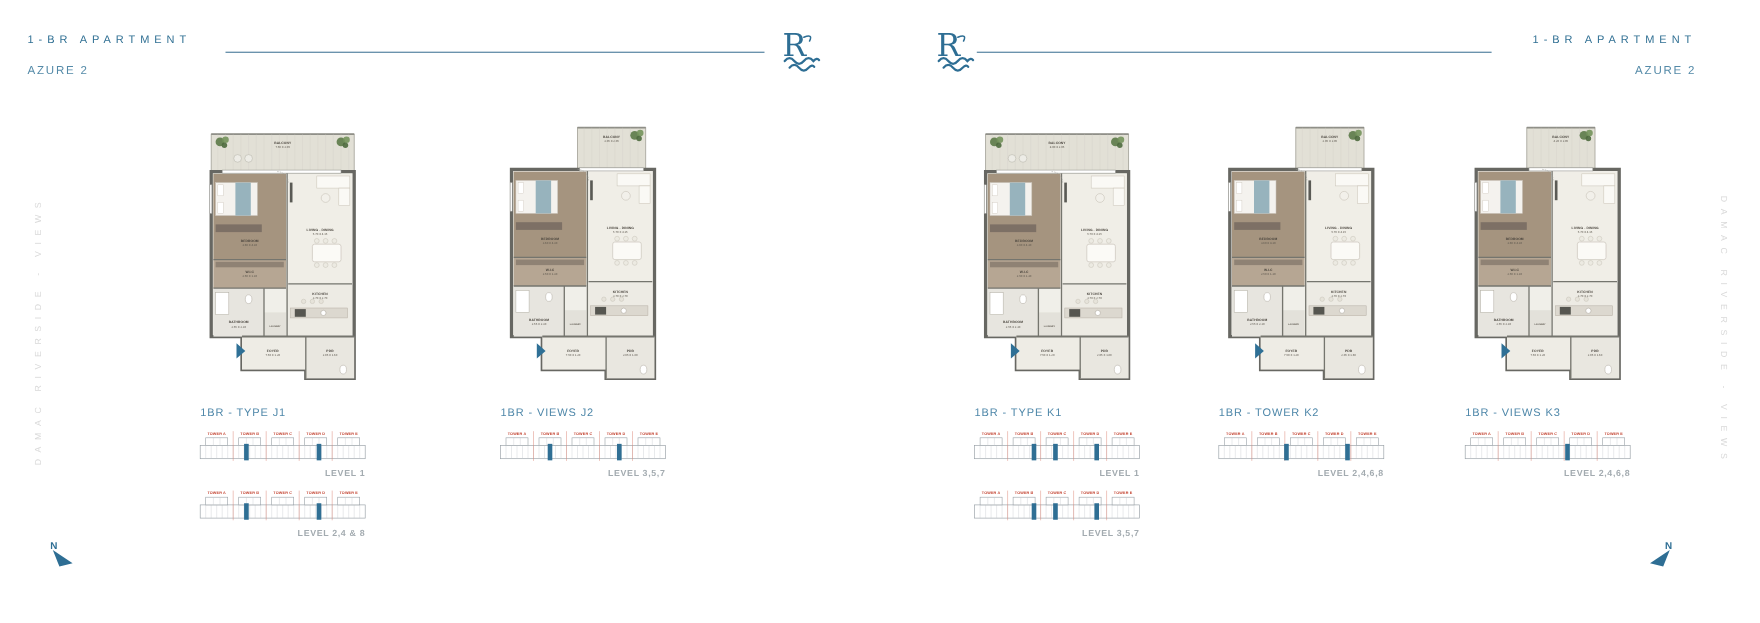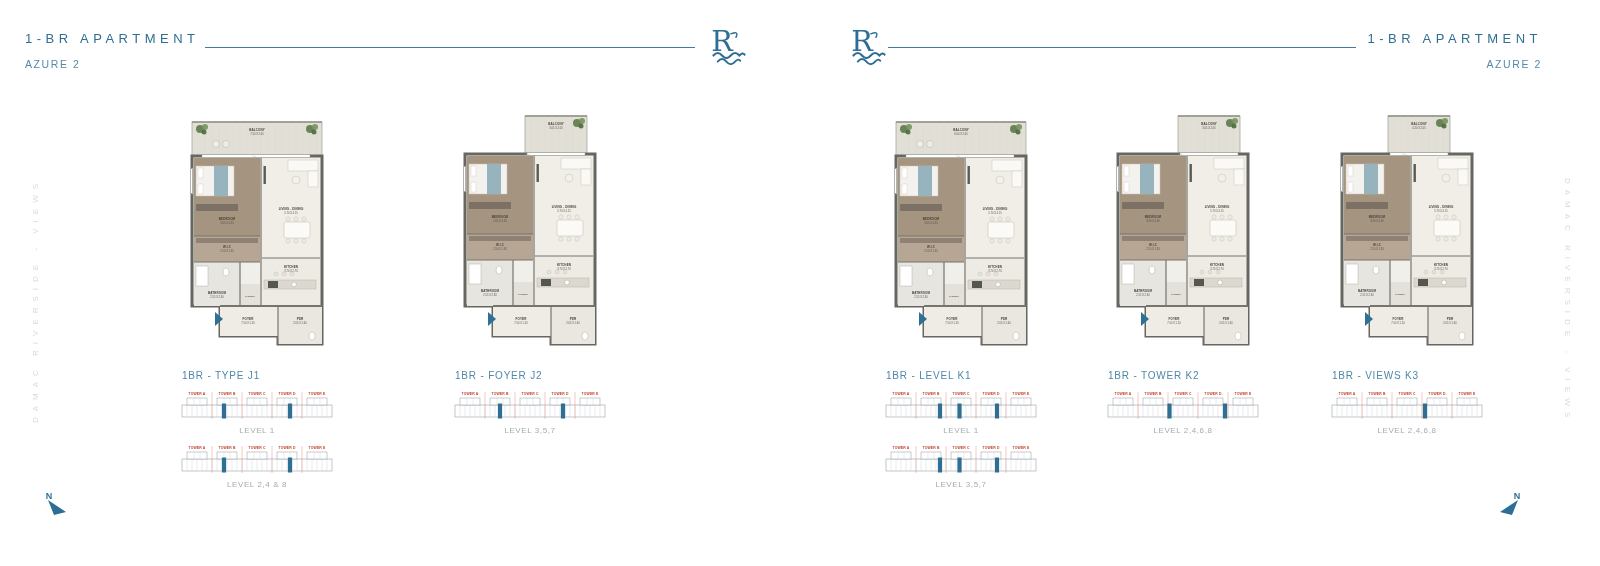--- a/index.html
+++ b/index.html
@@ -1,31 +1,31 @@
 <!DOCTYPE html>
 <html><head>
 <meta charset="utf-8">
 <style>
   html,body{margin:0;padding:0}
   body{width:1600px;height:566px;background:#ffffff;position:relative;overflow:hidden;
        font-family:"Liberation Sans",sans-serif;}
   .canvas{position:absolute;inset:0;}
-  .page-title{position:absolute;font-size:13px;letter-spacing:4.5px;color:#2f6f93;font-weight:500;}
+  .page-title{position:absolute;font-size:10px;letter-spacing:4.5px;color:#2f6f93;font-weight:500;}
   .page-title.rt{width:320px;text-align:right;}
   .page-sub{position:absolute;font-size:10.5px;letter-spacing:1.6px;color:#548aa8;}
   .page-sub.rt{width:320px;text-align:right;}
   .h-line{position:absolute;height:1px;background:#47799a;}
   .logo{position:absolute;width:52px;height:52px;}
   .side-text{position:absolute;width:420px;text-align:center;font-size:8px;letter-spacing:6px;
              color:#d9d9d9;white-space:nowrap;font-weight:500;}
   .plan-block{position:absolute;top:108px;width:150px;}
   .plan-svg{width:150px;height:250px;display:block;}
   .type-label{margin-top:12px;text-align:left;font-size:10px;color:#4e87a9;letter-spacing:.8px;font-weight:500;}
   .keyplan-svg{width:160px;height:40px;display:block;margin:8px 0 0 -5px;}
-  .level-label{text-align:center;font-size:8px;color:#a3abb0;letter-spacing:.6px;margin-top:-3px;}
+  .level-label{text-align:right;font-size:8px;color:#a3abb0;letter-spacing:.6px;margin-top:-3px;font-weight:bold;}
   .north{position:absolute;width:30px;height:32px;}
 </style>
 </head>
 <body>
 
 <div class="canvas">
 
   <div class="side-text" style="left:-175px;top:296px;transform:rotate(-90deg);">DAMAC RIVERSIDE - VIEWS</div>
   <div class="side-text" style="left:1357px;top:296px;transform:rotate(90deg);">DAMAC RIVERSIDE - VIEWS</div>
 
@@ -336,21 +336,21 @@
         <text x="109" y="158" font-size="3" fill="#47423b" text-anchor="middle" font-family="Liberation Sans, sans-serif" font-weight="bold" letter-spacing=".1">KITCHEN</text>
         <text x="109" y="161.8" font-size="2.6" fill="#5a554c" text-anchor="middle" font-family="Liberation Sans, sans-serif">3.70 X 2.70</text>
         <text x="66" y="212" font-size="3" fill="#47423b" text-anchor="middle" font-family="Liberation Sans, sans-serif" font-weight="bold" letter-spacing=".1">FOYER</text>
         <text x="66" y="215.8" font-size="2.6" fill="#5a554c" text-anchor="middle" font-family="Liberation Sans, sans-serif">7.50 X 1.20</text>
         <text x="118" y="212" font-size="3" fill="#47423b" text-anchor="middle" font-family="Liberation Sans, sans-serif" font-weight="bold" letter-spacing=".1">PDR</text>
         <text x="118" y="215.8" font-size="2.6" fill="#5a554c" text-anchor="middle" font-family="Liberation Sans, sans-serif">2.05 X 1.60</text>
         <ellipse cx="130" cy="228" rx="3" ry="4" fill="#ffffff" stroke="#b5b1a7" stroke-width="0.5"></ellipse>
         <polygon points="33,204 33,218 41,211" fill="#2f7096"></polygon>
         <path d="M70 46 a10 10 0 0 1 10 10" fill="none" stroke="#9a9a94" stroke-width="0.5" stroke-dasharray="1.4 1"></path>
       </svg>
-    <div class="type-label">1BR - FOYER J2</div>
+    <div class="type-label">1BR - VIEWS J2</div>
     <svg class="keyplan-svg" viewBox="0 0 160 40">
         <rect x="5" y="16" width="150" height="12" fill="#ffffff" stroke="#99a1a7" stroke-width="0.6"></rect>
         <line x1="10" y1="16" x2="10" y2="28" stroke="#c3c8cc" stroke-width="0.35"></line>
         <line x1="15" y1="16" x2="15" y2="28" stroke="#c3c8cc" stroke-width="0.35"></line>
         <line x1="20" y1="16" x2="20" y2="28" stroke="#c3c8cc" stroke-width="0.35"></line>
         <line x1="25" y1="16" x2="25" y2="28" stroke="#c3c8cc" stroke-width="0.35"></line>
         <line x1="30" y1="16" x2="30" y2="28" stroke="#c3c8cc" stroke-width="0.35"></line>
         <line x1="35" y1="16" x2="35" y2="28" stroke="#c3c8cc" stroke-width="0.35"></line>
         <line x1="40" y1="16" x2="40" y2="28" stroke="#c3c8cc" stroke-width="0.35"></line>
         <line x1="45" y1="16" x2="45" y2="28" stroke="#c3c8cc" stroke-width="0.35"></line>
@@ -492,21 +492,21 @@
         <text x="109" y="160" font-size="3" fill="#47423b" text-anchor="middle" font-family="Liberation Sans, sans-serif" font-weight="bold" letter-spacing=".1">KITCHEN</text>
         <text x="109" y="163.8" font-size="2.6" fill="#5a554c" text-anchor="middle" font-family="Liberation Sans, sans-serif">3.70 X 2.70</text>
         <text x="66" y="212" font-size="3" fill="#47423b" text-anchor="middle" font-family="Liberation Sans, sans-serif" font-weight="bold" letter-spacing=".1">FOYER</text>
         <text x="66" y="215.8" font-size="2.6" fill="#5a554c" text-anchor="middle" font-family="Liberation Sans, sans-serif">7.50 X 1.20</text>
         <text x="118" y="212" font-size="3" fill="#47423b" text-anchor="middle" font-family="Liberation Sans, sans-serif" font-weight="bold" letter-spacing=".1">PDR</text>
         <text x="118" y="215.8" font-size="2.6" fill="#5a554c" text-anchor="middle" font-family="Liberation Sans, sans-serif">2.05 X 1.60</text>
         <ellipse cx="130" cy="228" rx="3" ry="4" fill="#ffffff" stroke="#b5b1a7" stroke-width="0.5"></ellipse>
         <polygon points="33,204 33,218 41,211" fill="#2f7096"></polygon>
         <path d="M70 48 a10 10 0 0 1 10 10" fill="none" stroke="#9a9a94" stroke-width="0.5" stroke-dasharray="1.4 1"></path>
       </svg>
-    <div class="type-label">1BR - LEVEL K1</div>
+    <div class="type-label">1BR - TYPE K1</div>
     <svg class="keyplan-svg" viewBox="0 0 160 40">
         <rect x="5" y="16" width="150" height="12" fill="#ffffff" stroke="#99a1a7" stroke-width="0.6"></rect>
         <line x1="10" y1="16" x2="10" y2="28" stroke="#c3c8cc" stroke-width="0.35"></line>
         <line x1="15" y1="16" x2="15" y2="28" stroke="#c3c8cc" stroke-width="0.35"></line>
         <line x1="20" y1="16" x2="20" y2="28" stroke="#c3c8cc" stroke-width="0.35"></line>
         <line x1="25" y1="16" x2="25" y2="28" stroke="#c3c8cc" stroke-width="0.35"></line>
         <line x1="30" y1="16" x2="30" y2="28" stroke="#c3c8cc" stroke-width="0.35"></line>
         <line x1="35" y1="16" x2="35" y2="28" stroke="#c3c8cc" stroke-width="0.35"></line>
         <line x1="40" y1="16" x2="40" y2="28" stroke="#c3c8cc" stroke-width="0.35"></line>
         <line x1="45" y1="16" x2="45" y2="28" stroke="#c3c8cc" stroke-width="0.35"></line>

